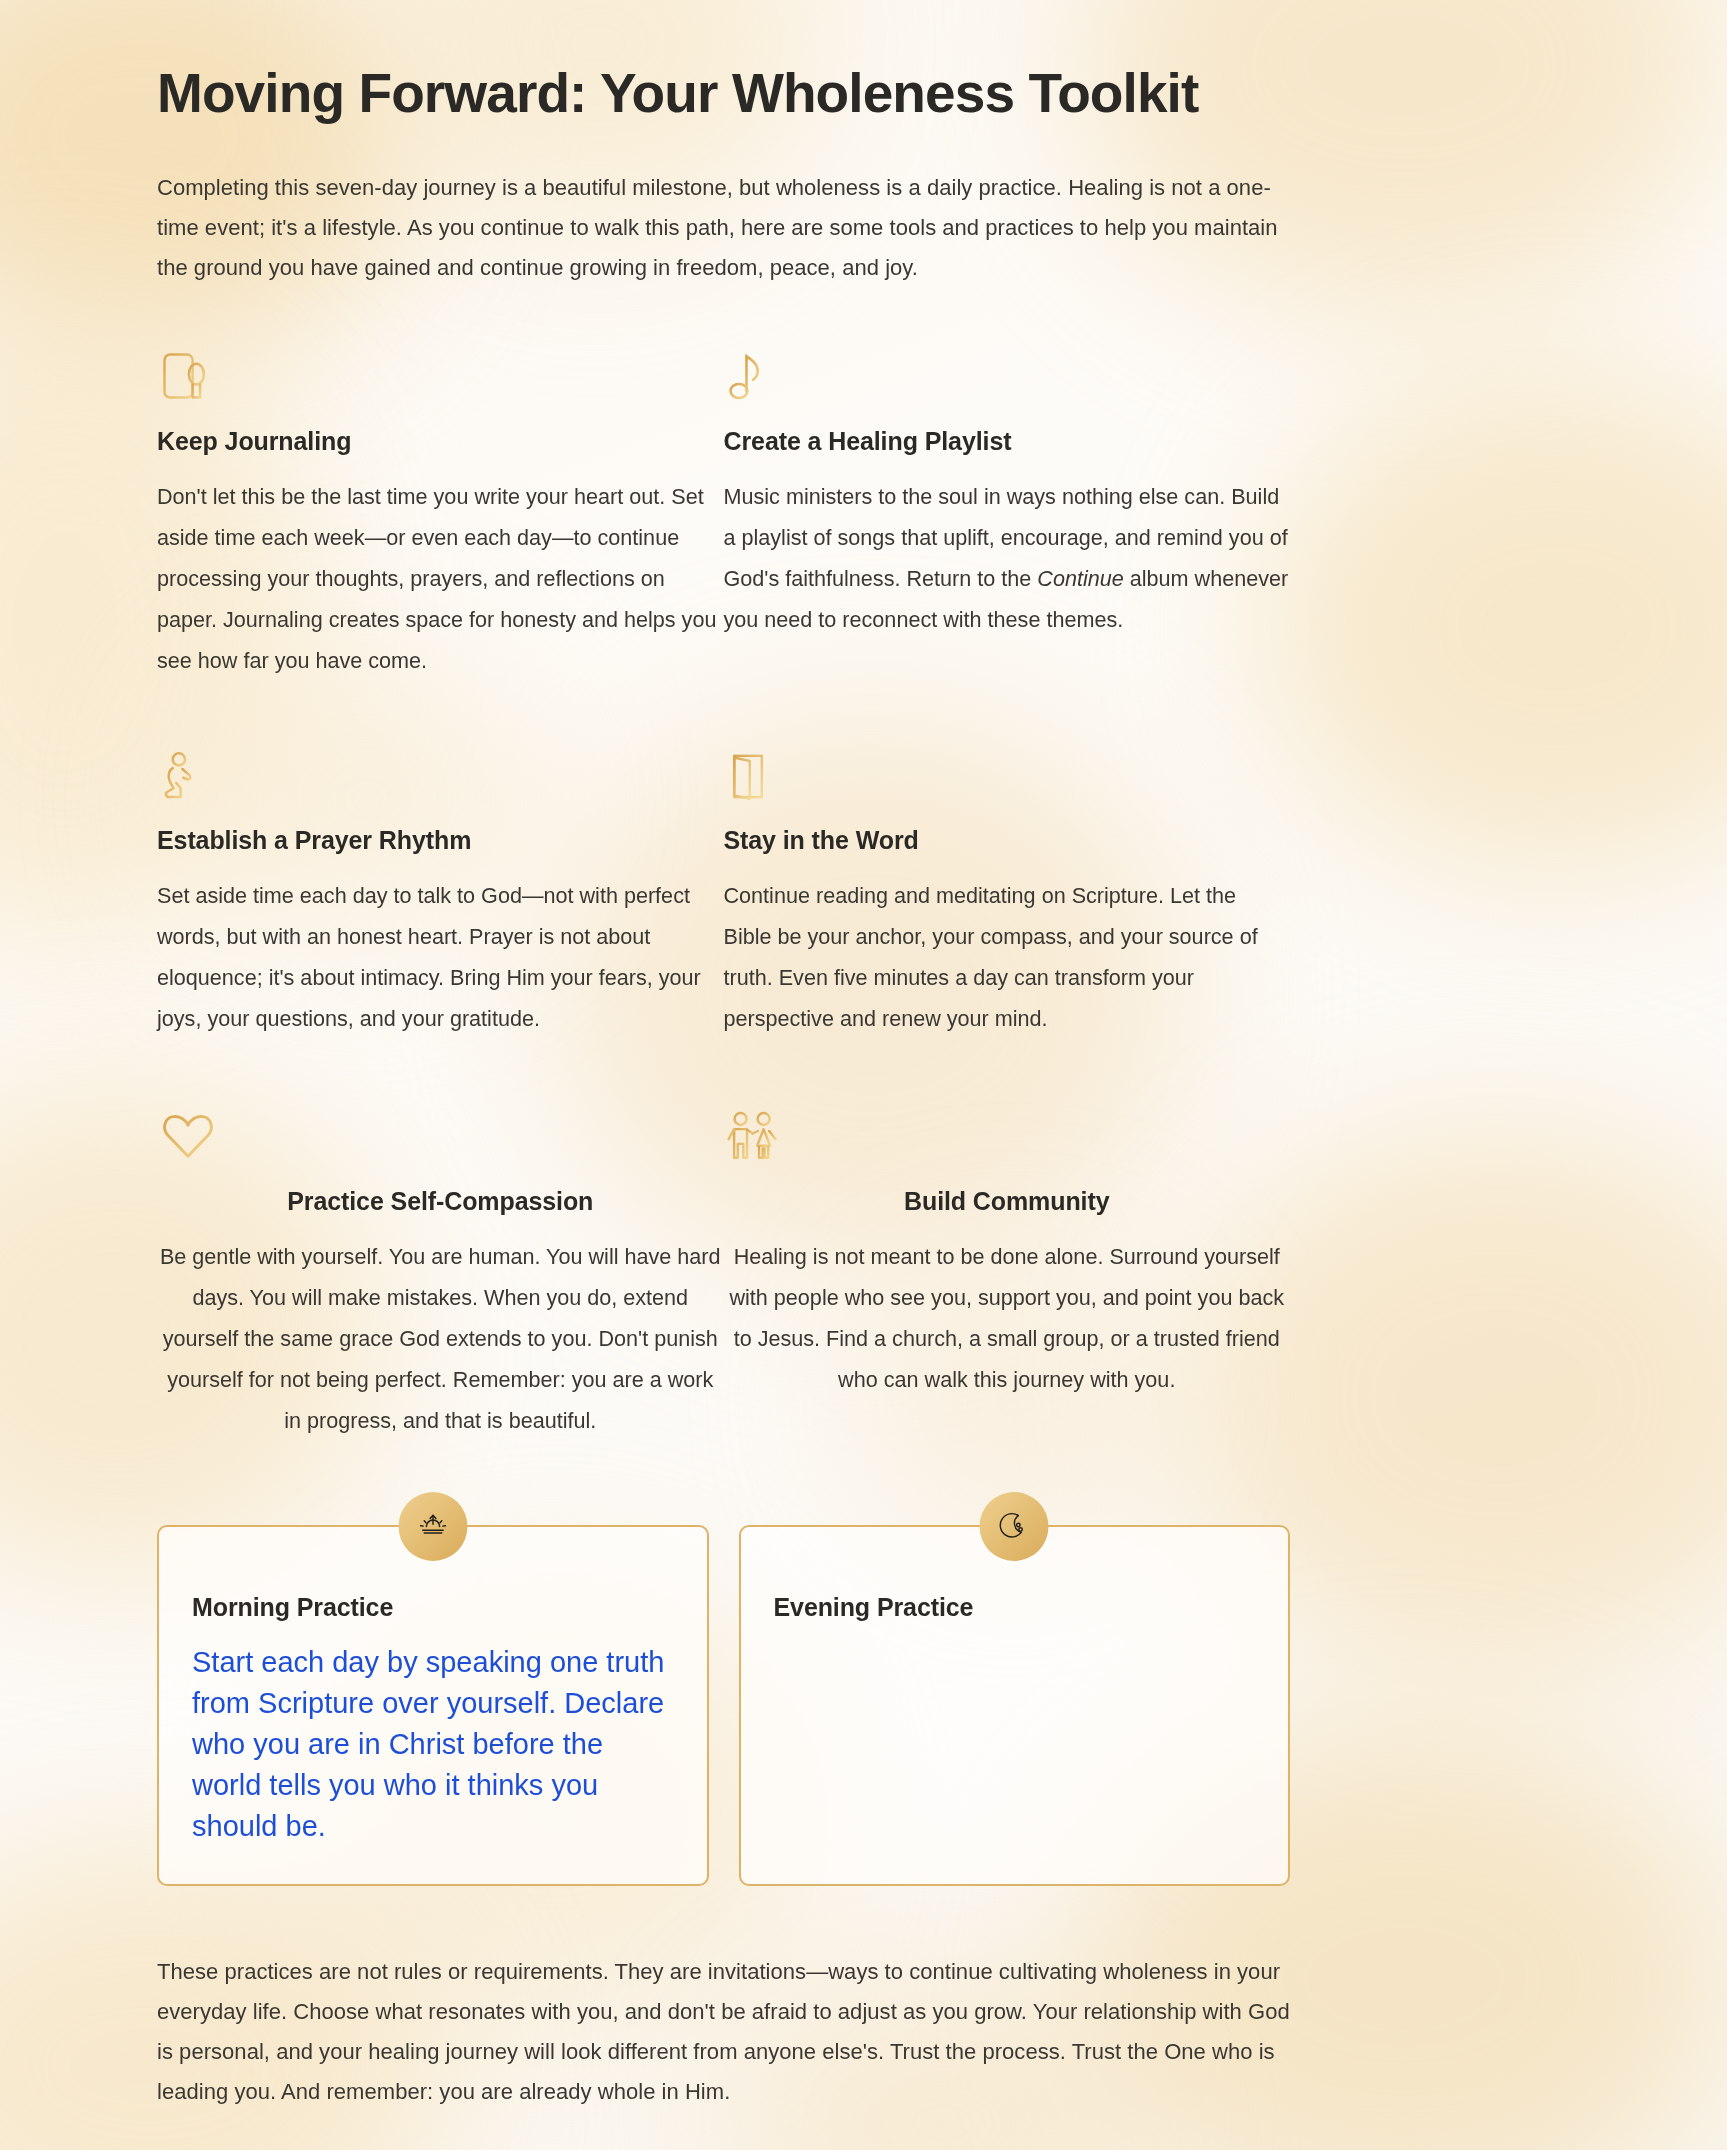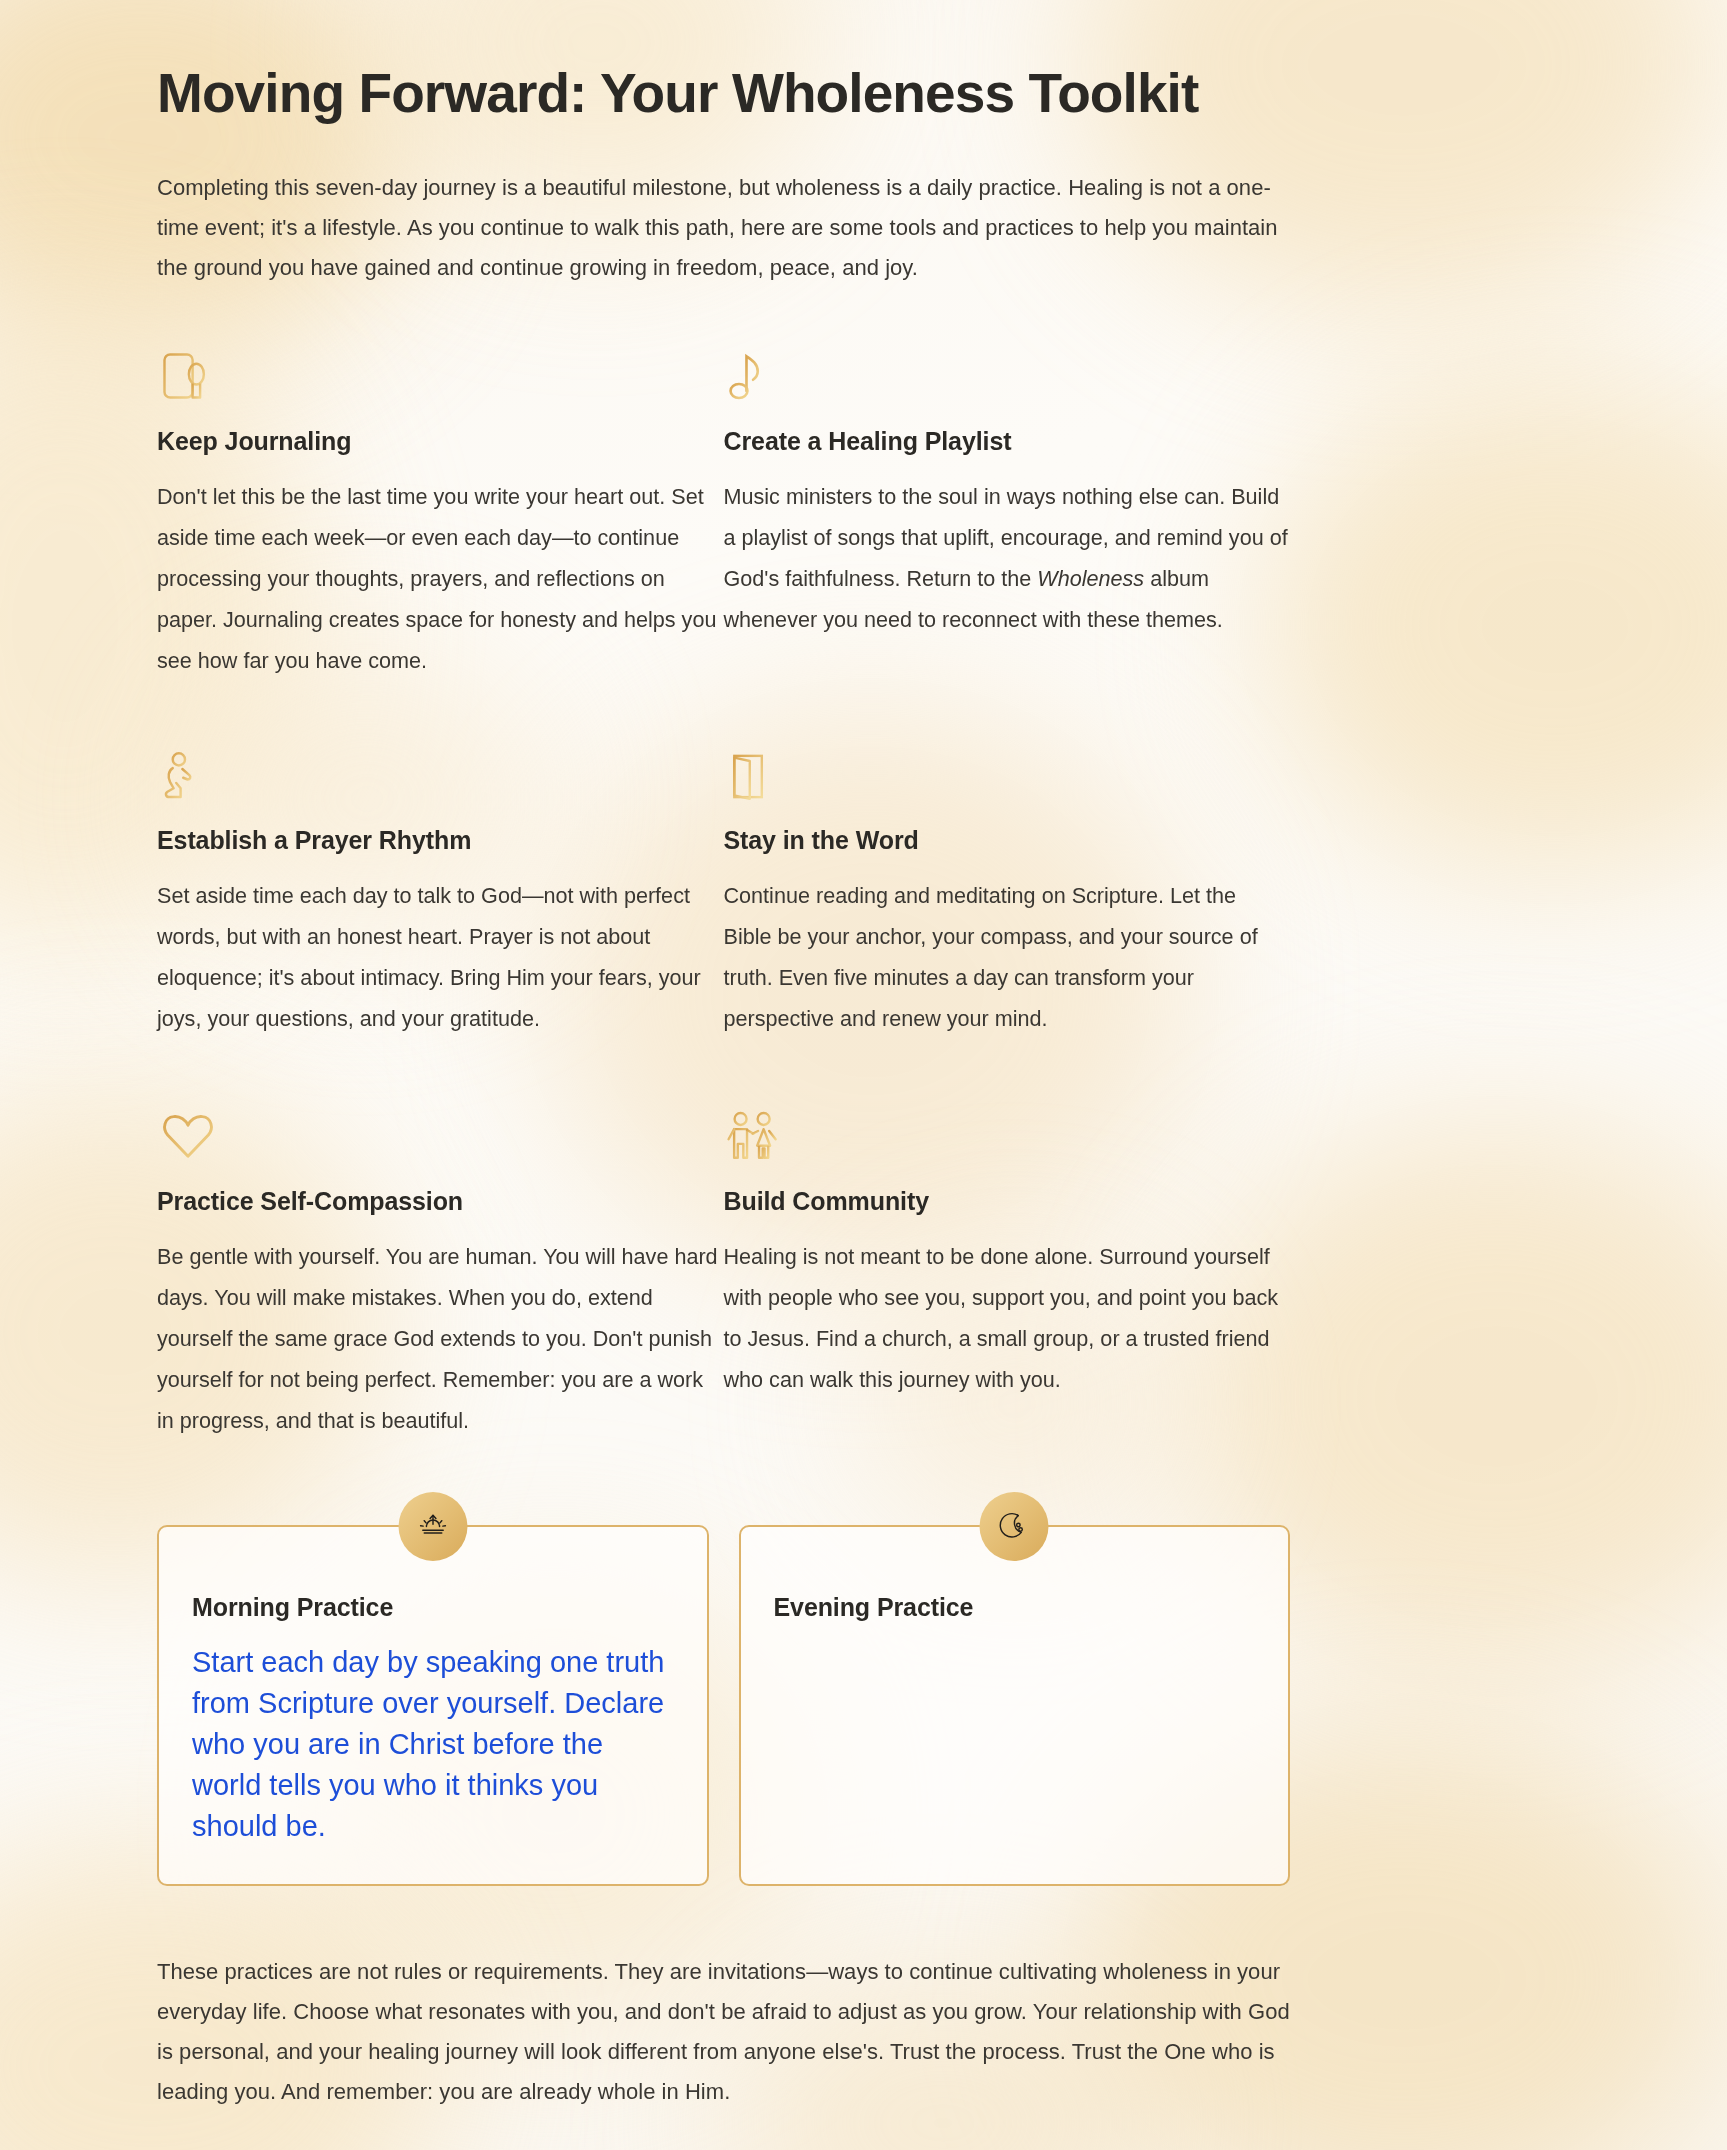--- a/index.html
+++ b/index.html
@@ -98,21 +98,21 @@
   }
   .practice-body {
     font-size: 21.6px;
     line-height: 41px;
     color: #3a3732;
   }
   .practice-body .em { font-style: italic; }
 
   
   .row-gap-1 { margin-top: 45px; }
-  .row-gap-2 { margin-top: 49px; }
+  .row-gap-2 { margin-top: 49px; text-align: center; }
 
   
   .cards-row {
     display: grid;
     grid-template-columns: 1fr 1fr;
     column-gap: 30px;
     margin-top: 68px;
   }
   .practice-card {
     position: relative;
@@ -208,21 +208,21 @@
             <stop offset="0%" stop-color="#d9a44f"></stop>
                 <stop offset="100%" stop-color="#f3d892"></stop>
           </linearGradient>
             </defs>
           <path d="M24 48 L24 11 C30 15 36 19 36 27 C36 31 34 34 31 36" stroke="url(#g2)" stroke-width="2.8" stroke-linecap="round" fill="none"></path>
           <ellipse cx="16" cy="48" rx="9" ry="7.5" stroke="url(#g2)" stroke-width="2.8"></ellipse>
         </svg>
       </div>
       <div class="practice-title">Create a Healing Playlist</div>
       <div class="practice-body">
-        <span>Music ministers to the soul in ways nothing else can. Build a playlist of songs that uplift, encourage, and remind you of God's faithfulness. Return to the </span><span class="em">Wholeness</span><span> album whenever you need to reconnect with these themes.</span>
+        <span>Music ministers to the soul in ways nothing else can. Build a playlist of songs that uplift, encourage, and remind you of God's faithfulness. Return to the </span><span class="em">Continue</span><span> album whenever you need to reconnect with these themes.</span>
       </div>
     </div>
 
     <div class="practice-item row-gap-1">
       <div class="practice-icon">
         <svg width="56" height="56" viewBox="0 0 64 64" fill="none">
           <defs>
               <linearGradient id="g3" x1="0" y1="0" x2="1" y2="1">
             <stop offset="0%" stop-color="#d9a44f"></stop>
                 <stop offset="100%" stop-color="#f0d18a"></stop>

